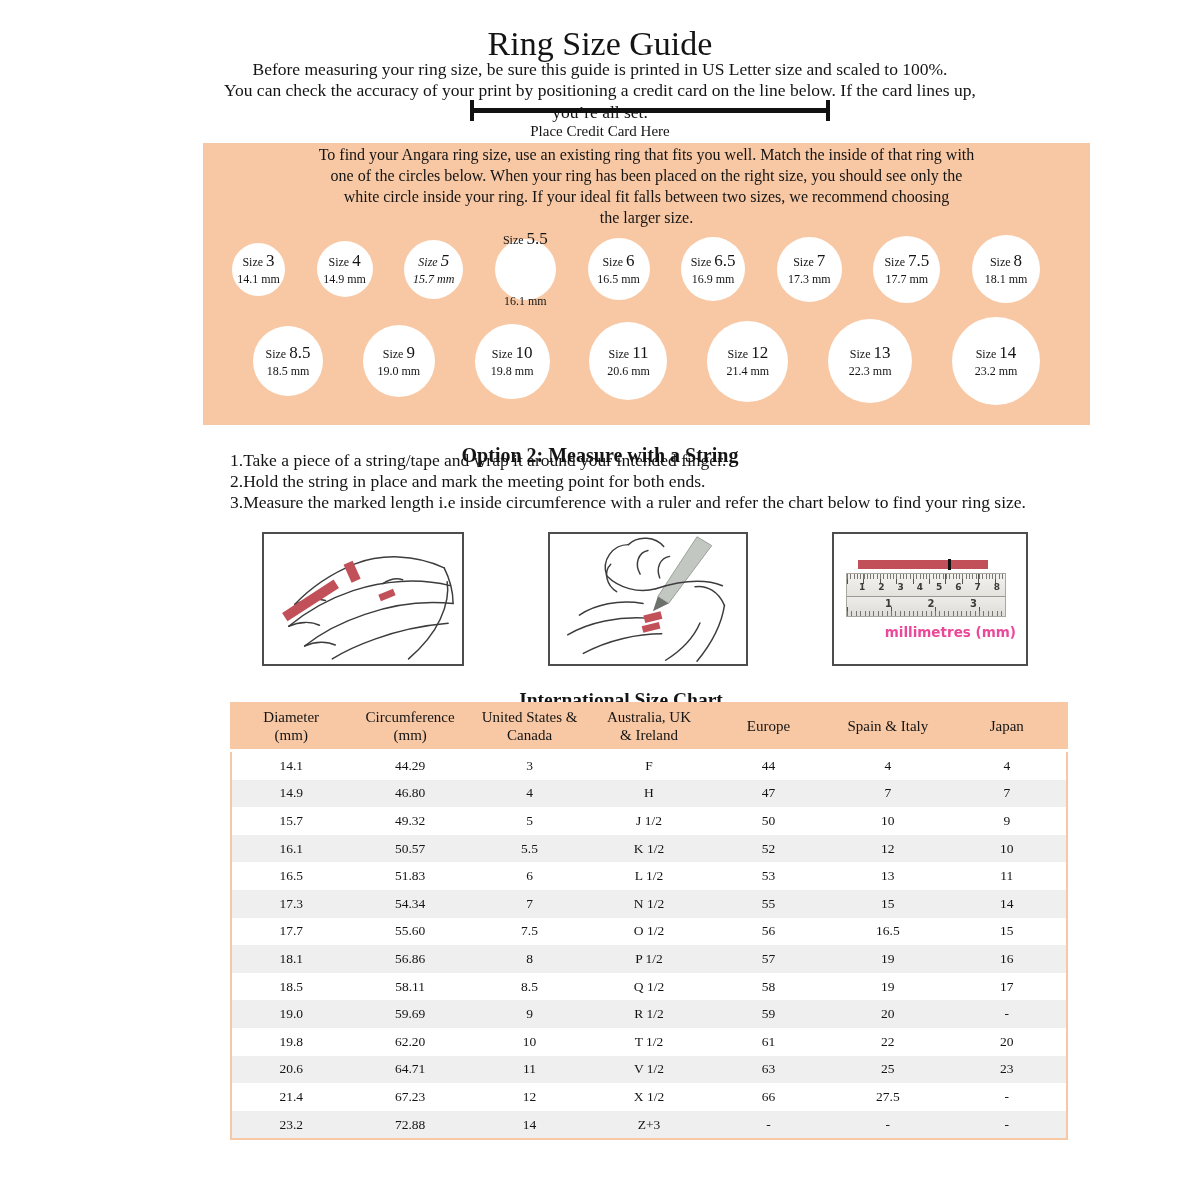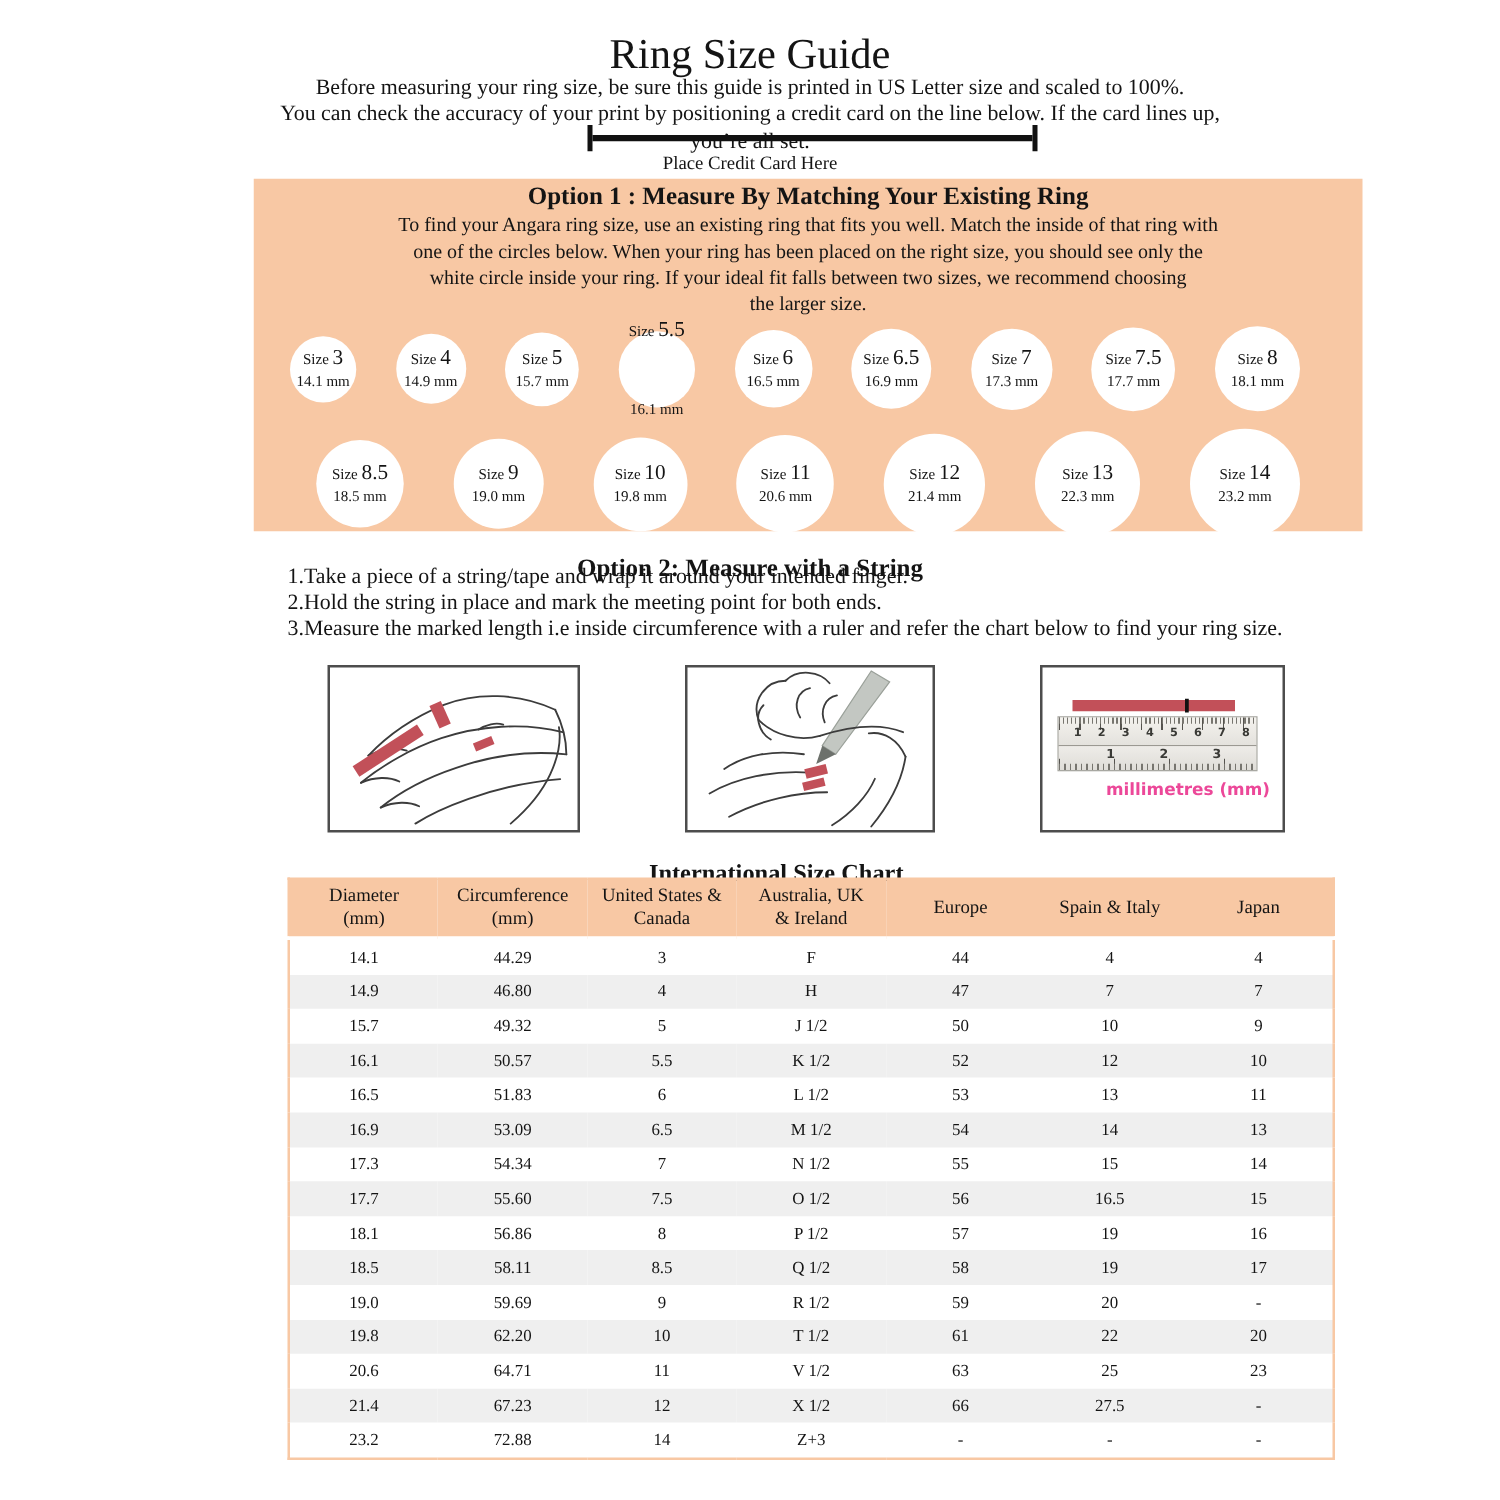--- a/index.html
+++ b/index.html
@@ -87,35 +87,34 @@
 <p class="intro">Before measuring your ring size, be sure this guide is printed in US Letter size and scaled to 100%.
 You can check the accuracy of your print by positioning a credit card on the line below. If the card lines up,
 you’re all set.</p>
 
 <div class="card-line">
   <div class="card-line-bar"></div>
 </div>
 <div class="card-label">Place Credit Card Here</div>
 
 <section class="option1">
-  <h2 class="option1-heading">Option 1 : Measure By Matching Your Existing Ring</h2>
   <p class="option1-body">To find your Angara ring size, use an existing ring that fits you well. Match the inside of that ring with
 one of the circles below. When your ring has been placed on the right size, you should see only the
 white circle inside your ring. If your ideal fit falls between two sizes, we recommend choosing
 the larger size.</p>
   <div class="circle-row row1">
       <div class="circle" style="height: 53px; width: 53px;">
         <div class="c-size"><span class="c-lbl">Size </span><span class="c-num">3</span></div>
         <div class="c-mm">14.1 mm</div>
       </div>
       <div class="circle" style="height: 56px; width: 56px;">
         <div class="c-size"><span class="c-lbl">Size </span><span class="c-num">4</span></div>
         <div class="c-mm">14.9 mm</div>
       </div>
-      <div class="circle" style="height: 59px; width: 59px;">
+      <div class="circle" style="height: 59px; width: 59px; font-style: italic;">
         <div class="c-size"><span class="c-lbl">Size </span><span class="c-num">5</span></div>
         <div class="c-mm">15.7 mm</div>
       </div>
       <div class="circle" style="height: 61px; width: 61px; gap: 44px;">
         <div class="c-size"><span class="c-lbl">Size </span><span class="c-num">5.5</span></div>
         <div class="c-mm">16.1 mm</div>
       </div>
       <div class="circle" style="height: 62px; width: 62px;">
         <div class="c-size"><span class="c-lbl">Size </span><span class="c-num">6</span></div>
         <div class="c-mm">16.5 mm</div>
@@ -310,29 +309,20 @@
       <tr>
         <td>16.5</td>
         <td>51.83</td>
         <td>6</td>
         <td>L 1/2</td>
         <td>53</td>
         <td>13</td>
         <td>11</td>
       </tr>
       <tr>
-        <td>16.9</td>
-        <td>53.09</td>
-        <td>6.5</td>
-        <td>M 1/2</td>
-        <td>54</td>
-        <td>14</td>
-        <td>13</td>
-      </tr>
-      <tr>
         <td>17.3</td>
         <td>54.34</td>
         <td>7</td>
         <td>N 1/2</td>
         <td>55</td>
         <td>15</td>
         <td>14</td>
       </tr>
       <tr>
         <td>17.7</td>

